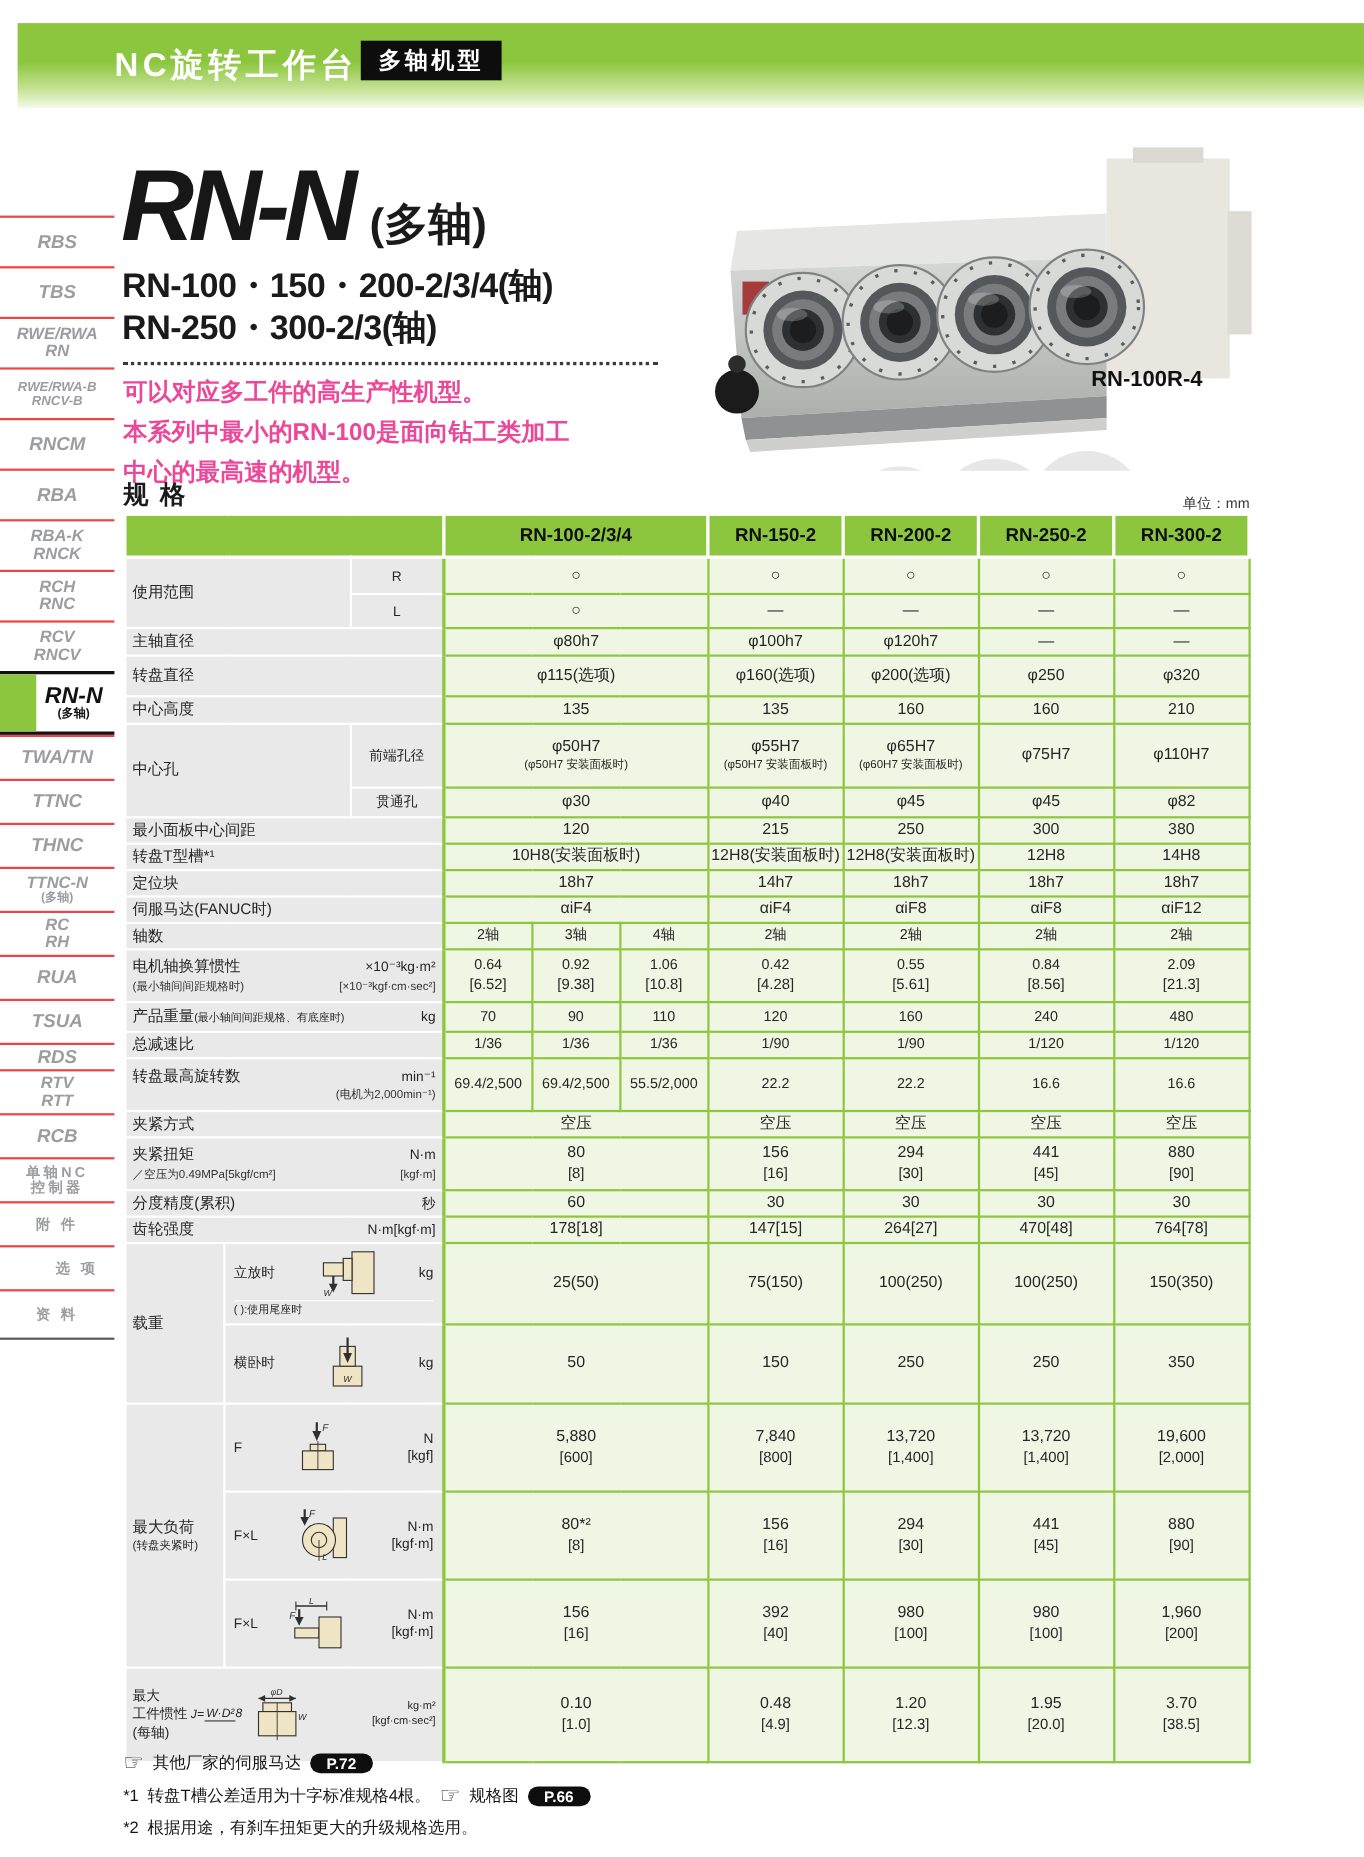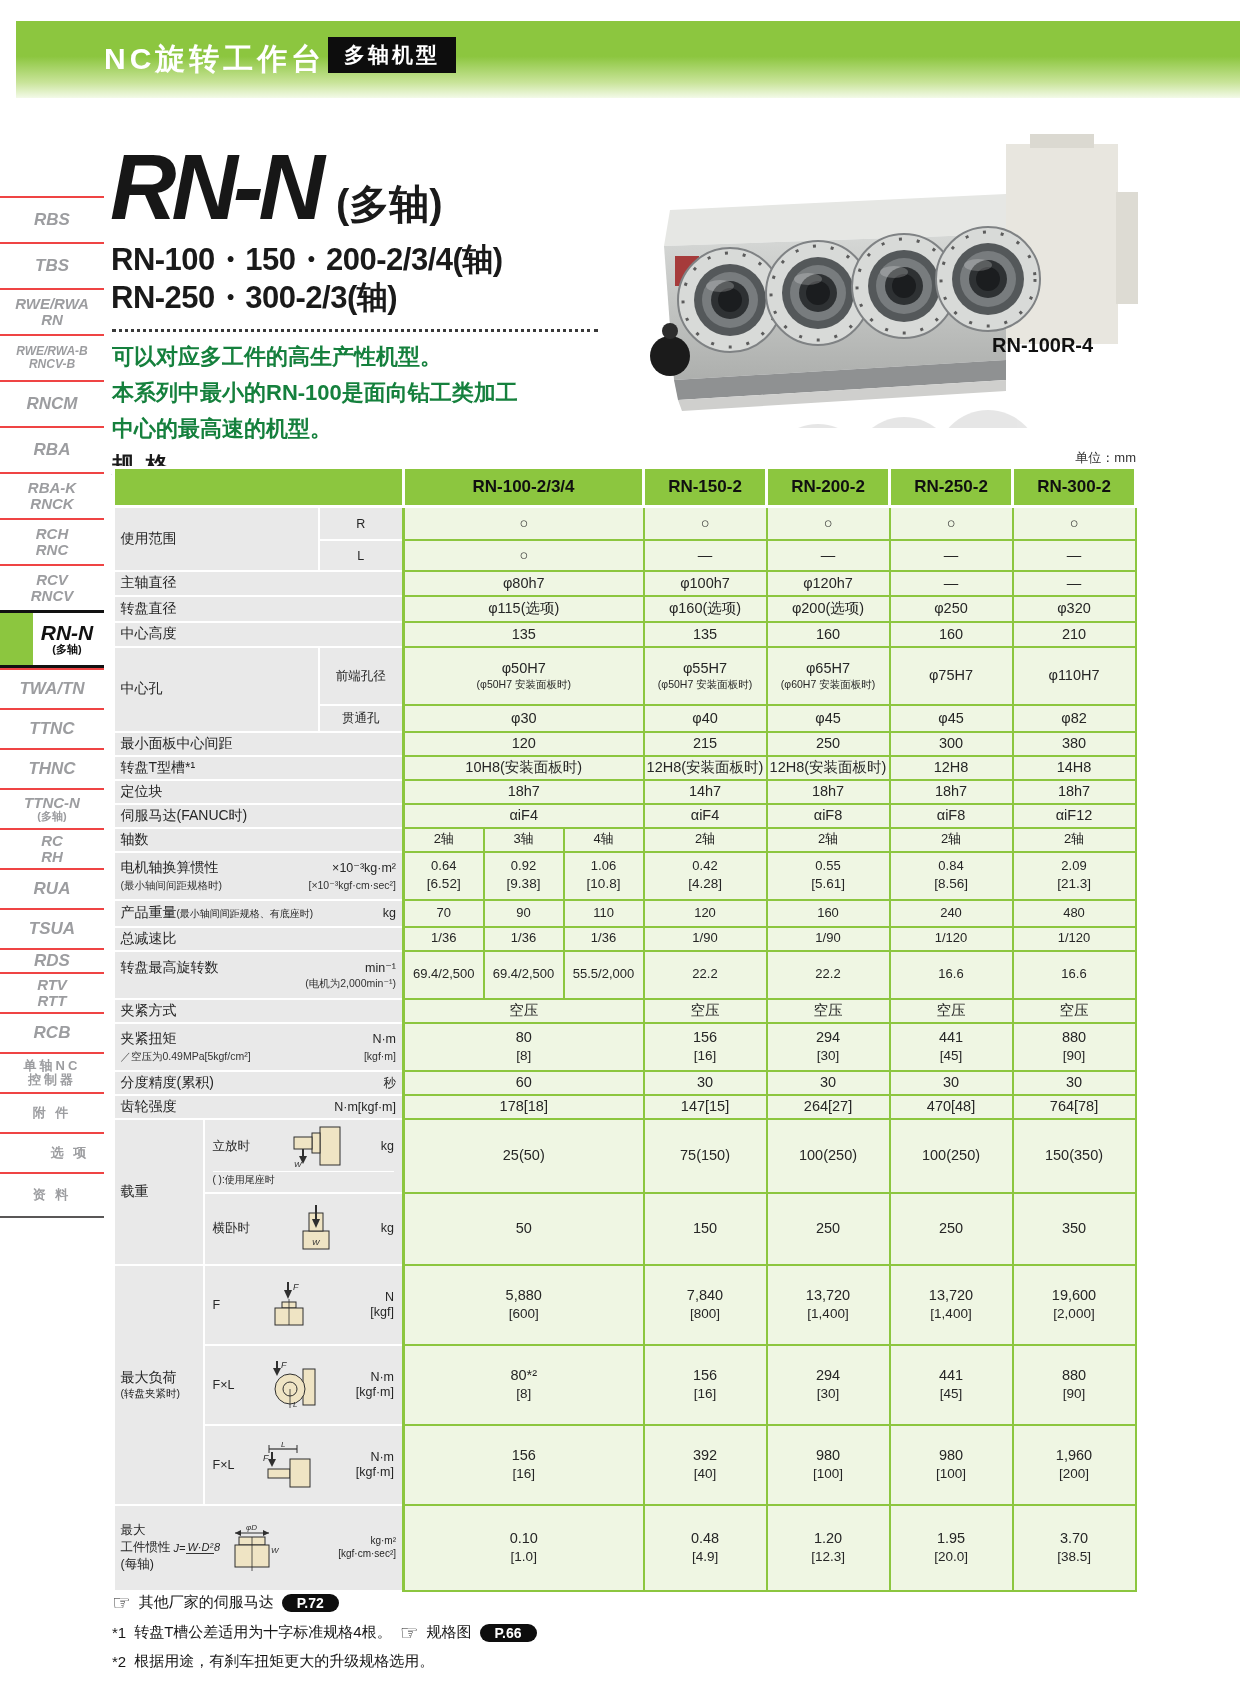--- a/index.html
+++ b/index.html
@@ -25,26 +25,26 @@
   .side-item.active{position:relative;color:#111;border-top:3px solid #111;border-bottom:3px solid #111;}
   .side-item.active::before{content:"";position:absolute;left:0;top:0;bottom:0;width:33px;background:#8CC63F;}
   .side-item.active .sline{position:relative;margin-left:30px;}
   .side-item.active .sline:first-child{font-size:21px;}
   
   .series{position:absolute;left:110px;top:148px;display:flex;align-items:flex-end;}
   .series-name{font-size:92px;font-weight:bold;font-style:italic;letter-spacing:-5px;line-height:78px;color:#171717;}
   .series-suffix{font-size:40px;font-weight:bold;margin-left:16px;line-height:44px;}
   .models{position:absolute;left:111px;top:241px;font-size:31px;font-weight:bold;line-height:38px;letter-spacing:-0.5px;}
   .dotted-rule{position:absolute;left:112px;top:329px;width:486px;border-top:3px dotted #3a3a3a;}
-  .desc{position:absolute;left:112px;top:339px;font-size:22px;font-weight:600;line-height:36px;color:#15803d;}
+  .desc{position:absolute;left:112px;top:339px;font-size:22px;font-weight:600;line-height:36px;color:#ec4899;}
   
   .photo{position:absolute;left:578px;top:128px;width:560px;height:300px;}
   .photo-caption{position:absolute;left:992px;top:334px;font-size:20px;font-weight:bold;color:#111;}
   
-  .spec-heading{position:absolute;left:112px;top:450px;font-size:23px;font-weight:bold;letter-spacing:2px;}
+  .spec-heading{position:absolute;left:112px;top:434px;font-size:23px;font-weight:bold;letter-spacing:2px;}
   .unit-note{position:absolute;left:956px;top:449px;width:180px;text-align:right;font-size:13px;color:#333;}
   
   table.spec{position:absolute;left:112px;top:466px;border-collapse:collapse;table-layout:fixed;width:1024px;}
   th.hcell{background:#8CC63F;color:#101010;font-size:17px;font-weight:bold;height:36px;
     border:3px solid #fff;text-align:center;padding:0;}
   td.dcell{background:#EFF6E3;border:2px solid #8CC63F;text-align:center;font-size:14.5px;color:#262626;
     padding:1px 2px;vertical-align:middle;line-height:1.3;}
   td.dcell.first{border-left:3px solid #8CC63F;}
   td.dcell.sm{font-size:13px;}
   td.dcell .v{white-space:nowrap;}
@@ -334,21 +334,21 @@
         <td class="dcell">
           <div class="v">φ120h7</div>
         </td>
         <td class="dcell">
           <div class="v">—</div>
         </td>
         <td class="dcell">
           <div class="v">—</div>
         </td>
       </tr>
-      <tr style="height: 26px;">
+      <tr style="height: 37px;">
         <td class="lcell" colspan="3">
           <div class="lwrap">
             <div class="lrow">
               <span class="llab">转盘直径</span>
             </div>
           </div>
         </td>
         <td class="dcell first" colspan="3">
           <div class="v">φ115(选项)</div>
         </td>

